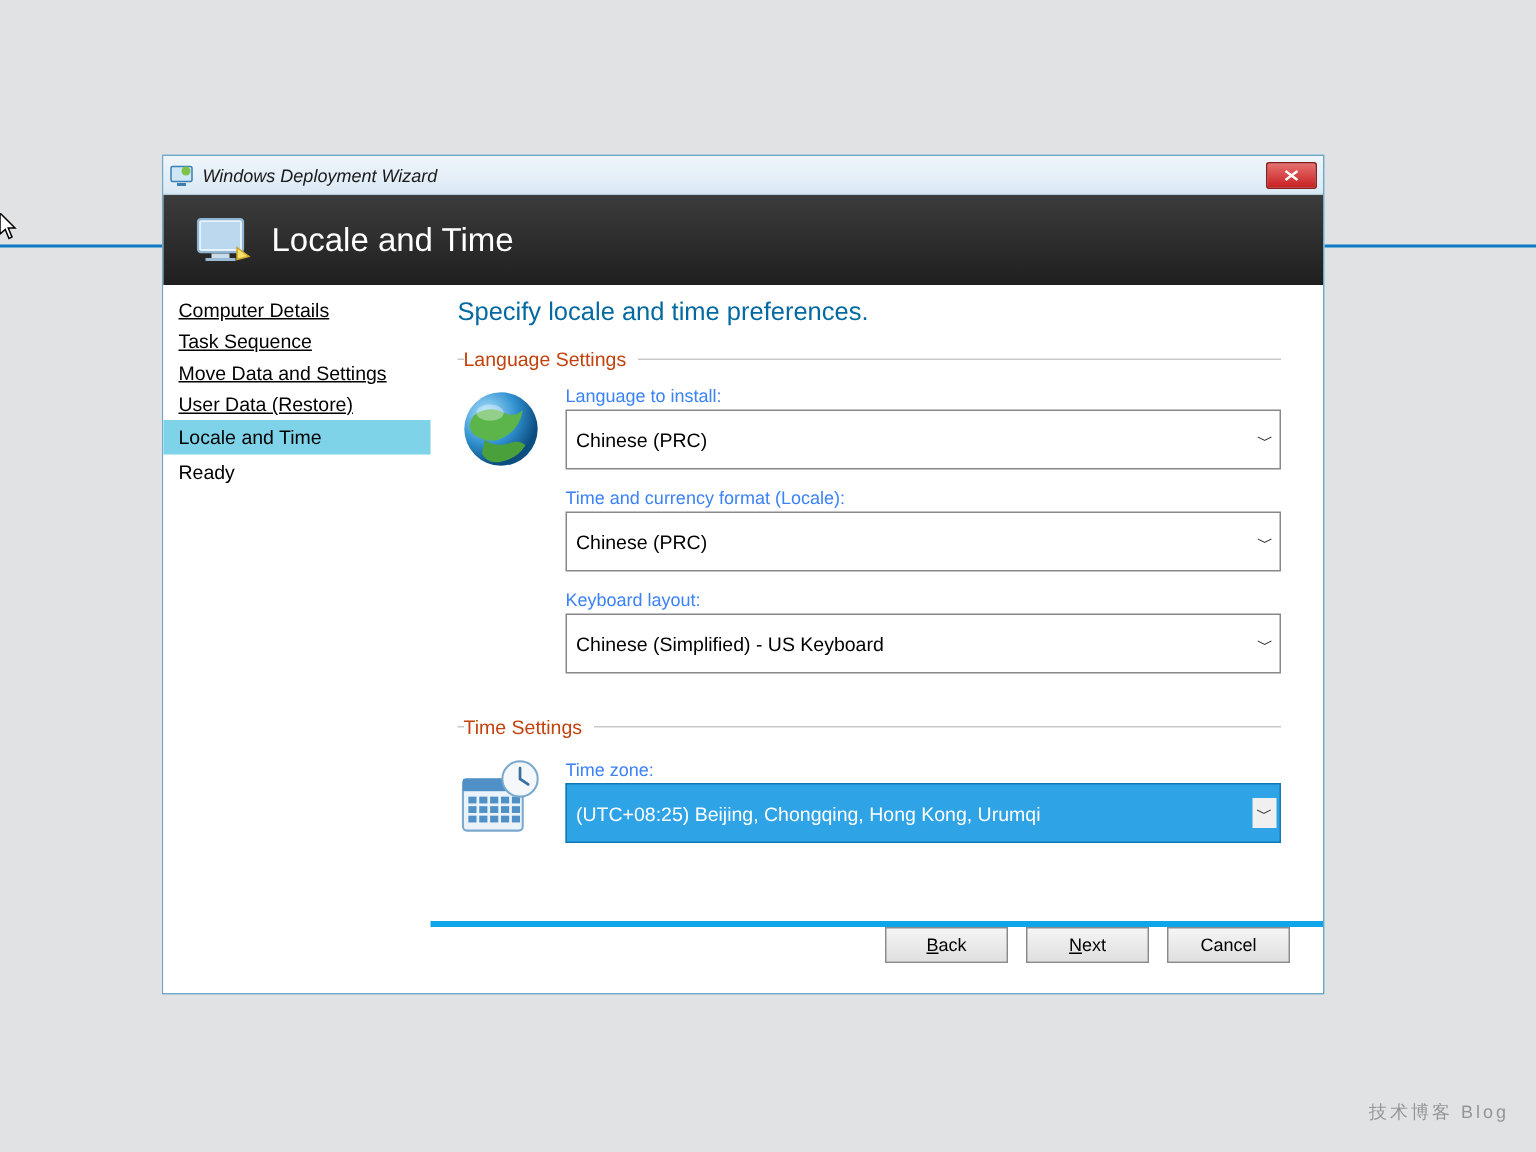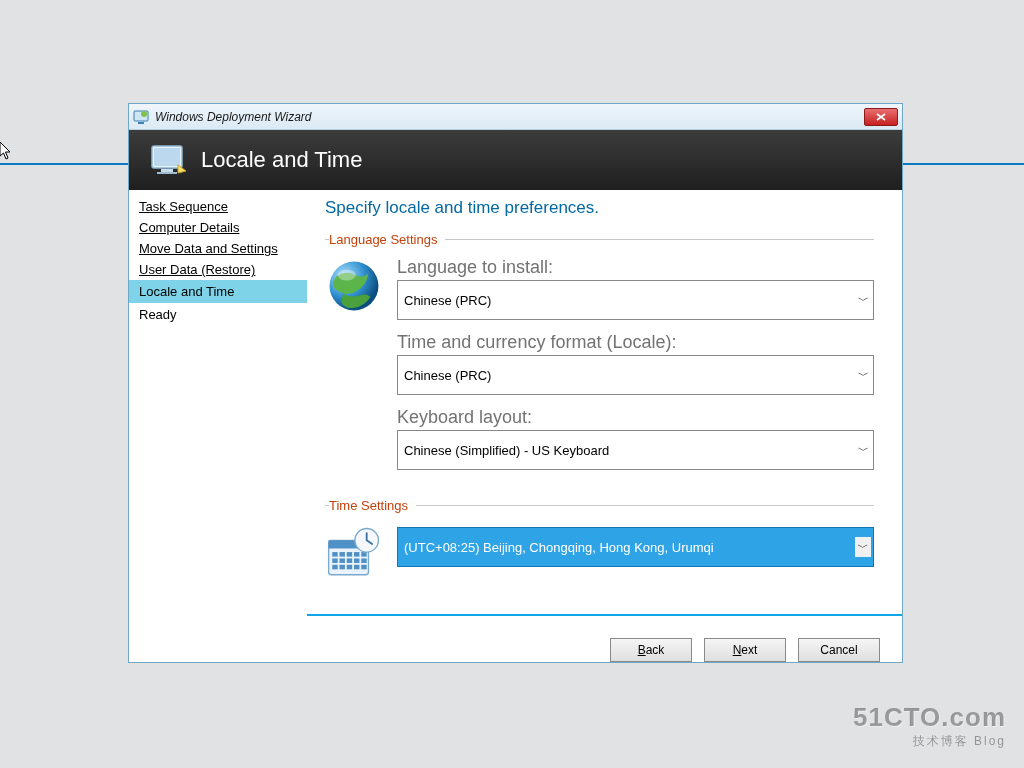--- a/index.html
+++ b/index.html
@@ -7,21 +7,21 @@
   body { background: #e1e2e3; position: relative; }
 
   
   .bg-line { position: absolute; left: 0; right: 0; top: 163px; height: 2px; background: #0c7bc3; }
 
   
   .cursor-arrow { position: absolute; left: 0px; top: 142px; width: 12px; height: 18px; z-index: 5; }
 
   
   .window {
-    position: absolute; left: 128px; top: 103px; width: 775px; height: 560px;
+    position: absolute; left: 108px; top: 103px; width: 775px; height: 560px;
     background: #fff; border: 1px solid #6fa7c7;
     box-shadow: 0 0 0 1px #a9cfe4 inset;
   }
   .titlebar {
     height: 26px;
     background: linear-gradient(#eff6fb, #dbe9f4);
     border-bottom: 1px solid #b8d0de;
     display: flex; align-items: center; padding: 0 4px;
     font-size: 12px; color: #1a1a1a;
   }
@@ -59,38 +59,38 @@
 
   fieldset.group {
     border: none; border-top: 1px solid #c8c8c8; margin-bottom: 16px; padding-top: 10px;
   }
   fieldset.group legend { font-size: 13px; color: #c2410c; padding-right: 8px; margin-left: 4px; }
 
   .lang-row { display: flex; gap: 14px; align-items: flex-start; }
   .globe-icon { width: 58px; height: 58px; flex-shrink: 0; }
   .fields { flex: 1; }
   .field { margin-bottom: 12px; }
-  .field label { display: block; font-size: 18px; color: #737373; margin-bottom: 2px; }
+  .field label { display: block; font-size: 12px; color: #3b82f6; margin-bottom: 2px; }
   .select {
     width: 100%; border: 1px solid #888; height: 40px; font-size: 13px;
     display: flex; align-items: center; justify-content: space-between;
     padding: 0 4px 0 6px; background: #fff; cursor: pointer;
   }
   .select .chev { font-size: 11px; color: #222; }
   .select.focused { background: #2ea3e6; border-color: #1178b8; color: #fff; }
   .select.focused .chev { background: #f0f0f0; color: #222; width: 16px; height: 20px; display: flex; align-items: center; justify-content: center; margin: 0 -2px 0 0; }
 
   .time-row { display: flex; gap: 14px; align-items: flex-start; padding-top: 4px; }
   .cal-icon { width: 58px; height: 52px; flex-shrink: 0; }
 
   
   .footer {
     position: absolute; bottom: 0; left: 0; right: 0; height: 48px;
-    border-top: 2px solid #0ea5e9; display: flex; justify-content: flex-end;
-    align-items: flex-end; gap: 12px; padding-right: 22px; background: #fff;
+    border-top: 4px solid #0ea5e9; display: flex; justify-content: flex-end;
+    align-items: flex-start; gap: 12px; padding-right: 22px; background: #fff;
   }
   .btn {
     min-width: 82px; height: 24px; font-size: 12px;
     background: linear-gradient(#f5f5f5, #dfdfdf);
     border: 1px solid #8a8a8a; cursor: pointer;
     display: flex; align-items: center; justify-content: center;
   }
   .btn .ul { text-decoration: underline; }
 
   
@@ -133,22 +133,22 @@
       <rect x="10" y="24" width="12" height="3" fill="#c8dceb"></rect>
       <rect x="6" y="27" width="20" height="2" fill="#9cbad2"></rect>
       <path d="M27 20 L35 26 L27 28 Z" fill="#f7e06a" stroke="#caa52a"></path>
     </svg>
     <div class="banner-title">Locale and Time</div>
   </div>
 
   <div class="body-area">
 
     <div class="sidebar">
+      <a class="nav-link">Computer Details</a>
       <a class="nav-link">Task Sequence</a>
-      <a class="nav-link">Computer Details</a>
       <a class="nav-link">Move Data and Settings</a>
       <a class="nav-link">User Data (Restore)</a>
       <span class="nav-item active">Locale and Time</span>
       <span class="nav-item">Ready</span>
     </div>
 
     <div class="main">
       <div class="page-heading">Specify locale and time preferences.</div>
 
       <fieldset class="group">
@@ -214,20 +214,21 @@
                 <rect x="16" y="41" width="6" height="5"></rect>
                 <rect x="24" y="41" width="6" height="5"></rect>
                 <rect x="32" y="41" width="6" height="5"></rect>
                 <rect x="40" y="41" width="6" height="5"></rect>
             </g>
             <circle cx="46" cy="14" r="13" fill="#f4f8fb" stroke="#7aa9cd" stroke-width="1.5"></circle>
             <path d="M46 6 L46 14 L52 18" stroke="#3a6fa0" stroke-width="2" fill="none" stroke-linecap="round"></path>
           </svg>
           <div class="fields">
             <div class="field">
+              <label>Time zone:</label>
               <div class="select focused">
                 <span>(UTC+08:25) Beijing, Chongqing, Hong Kong, Urumqi</span>
                 <span class="chev">﹀</span>
               </div>
             </div>
           </div>
         </div>
       </fieldset>
 
       <div class="footer">
@@ -238,15 +239,14 @@
             <span><span class="ul">N</span>ext</span>
           </div>
         <div class="btn">Cancel</div>
       </div>
     </div>
 
   </div>
 </div>
 
 <div class="watermark">
-  <div class="big">51CTO.com</div>
   <div class="small">技术博客  Blog</div>
 </div>
 
 </body></html>

